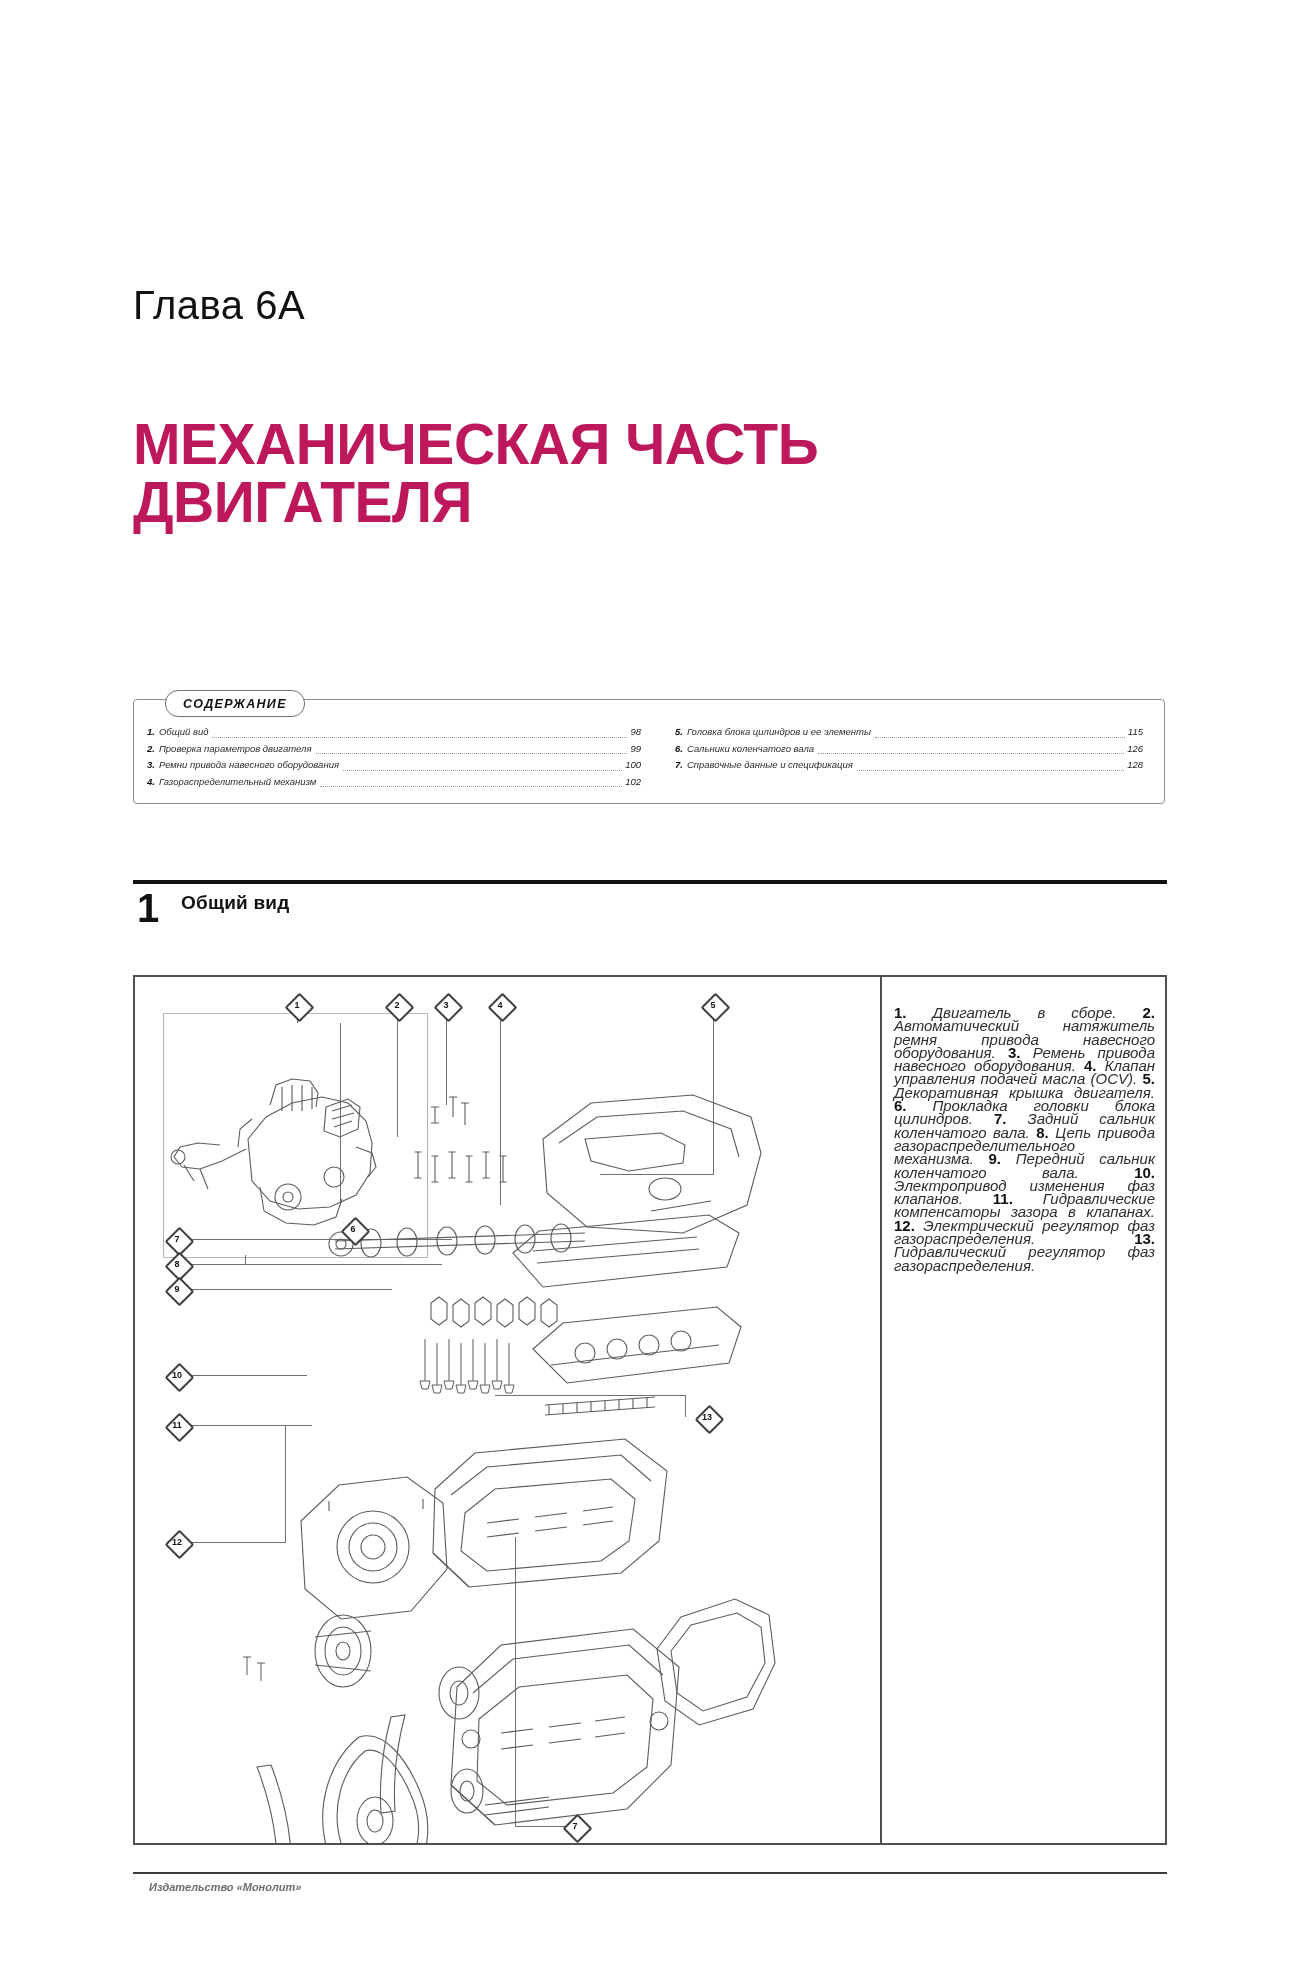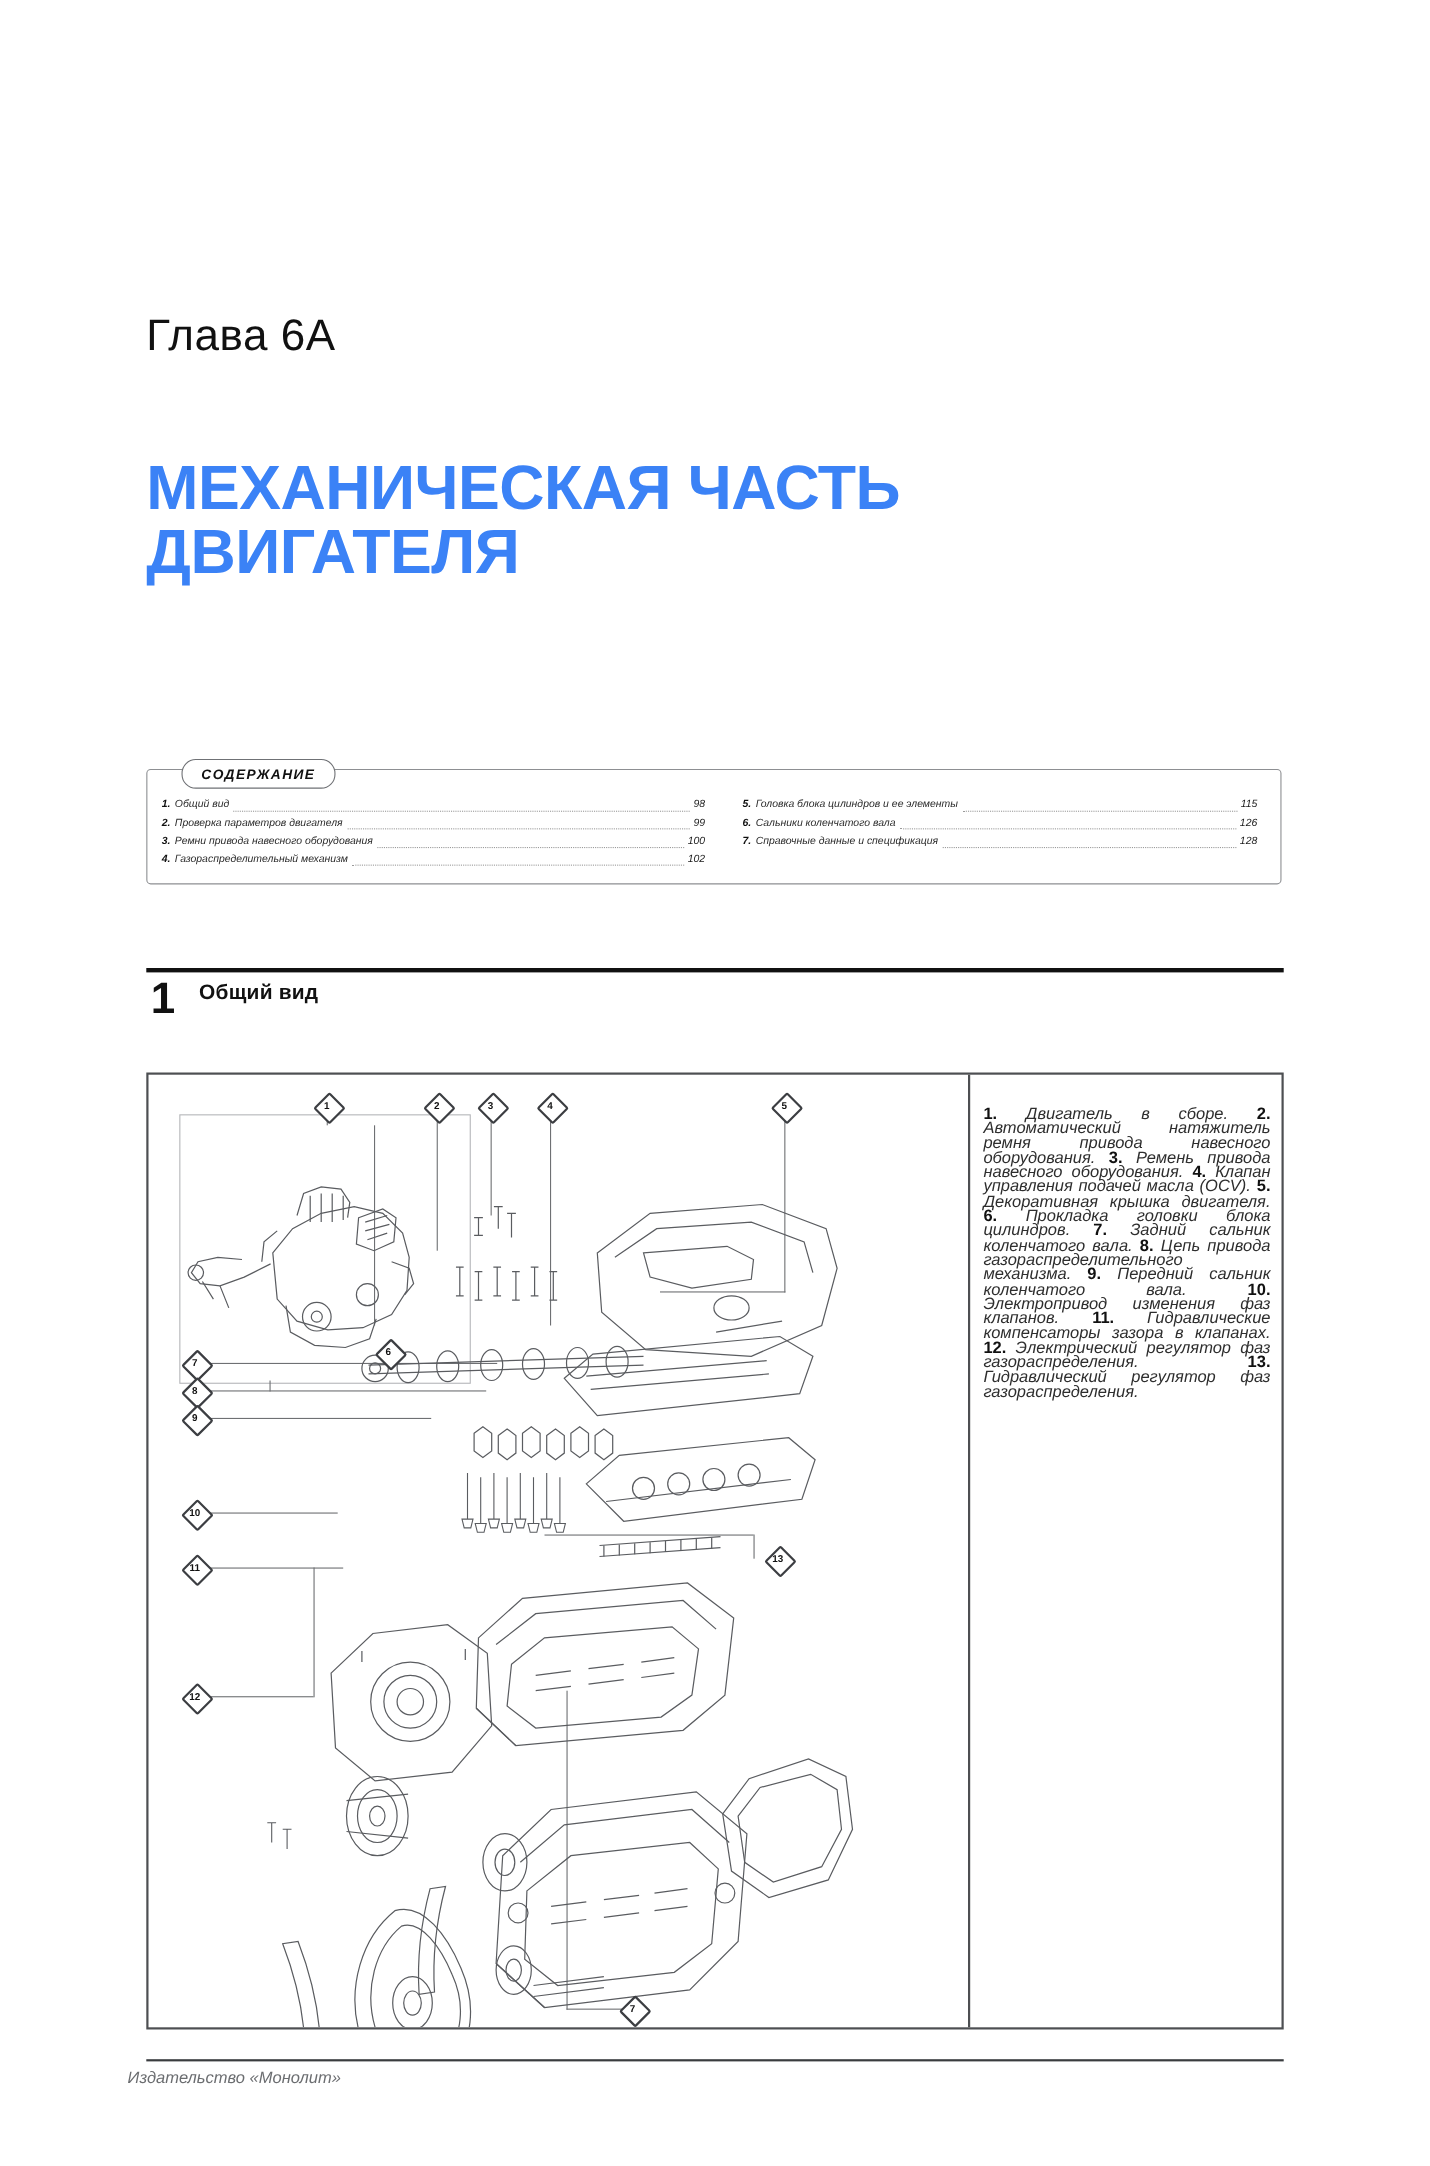--- a/index.html
+++ b/index.html
@@ -2,21 +2,21 @@
 <html><head>
 <meta charset="utf-8">
 <style>
   html,body{margin:0;padding:0;background:#fff;}
   body{width:1300px;height:1969px;position:relative;font-family:"Liberation Sans",sans-serif;color:#000;-webkit-font-smoothing:antialiased;}
 
   .page{position:absolute;left:0;top:0;width:1040px;height:1969px;background:#ffffff;}
 
   
   .chapter-label{position:absolute;left:133px;top:283px;font-size:40px;font-weight:400;letter-spacing:.5px;color:#111;}
-  .main-title{position:absolute;left:133px;top:415px;width:1010px;font-size:57px;font-weight:bold;line-height:58px;letter-spacing:-.5px;color:#3b82f6;}
+  .main-title{position:absolute;left:133px;top:415px;width:1010px;font-size:57px;font-weight:bold;line-height:58px;letter-spacing:-.5px;color:#be185d;}
   .main-title .ln{display:block;white-space:nowrap;}
 
   
   .toc-wrap{position:absolute;left:133px;top:690px;width:1034px;height:116px;}
   .toc-box{position:absolute;left:0;top:9px;width:1032px;height:105px;border:1.6px solid #8d8f92;border-radius:4px;box-sizing:border-box;background:#fff;}
   .toc-tab{position:absolute;left:32px;top:0px;height:25px;padding:0 17px;border:1.8px solid #6f7175;border-radius:13px;background:#fff;display:flex;align-items:center;justify-content:center;}
   .toc-tab span{font-size:12.5px;font-weight:bold;font-style:italic;letter-spacing:1.3px;color:#111;}
   .toc-cols{position:absolute;left:0;top:9px;width:1032px;height:105px;display:flex;box-sizing:border-box;padding:25px 14px 8px 14px;}
   .toc-col{width:50%;box-sizing:border-box;padding-right:8px;}
   .toc-col.right{padding-left:26px;}
@@ -45,21 +45,21 @@
   
   .cal{position:absolute;width:24px;height:24px;}
   .cal .dia{position:absolute;left:0;top:0;width:17px;height:17px;margin:3.5px;border:2px solid #3c3e42;background:#fff;transform:rotate(45deg);border-radius:2px;}
   .cal .n{position:absolute;left:0;top:0;width:24px;height:24px;display:flex;align-items:center;justify-content:center;font-size:9px;font-weight:bold;color:#111;}
   .lead{position:absolute;background:#6e7073;}
   .leadv{width:1.2px;}
   .leadh{height:1.2px;}
 
   
   .foot-rule{position:absolute;left:133px;top:1872px;width:1034px;height:2px;background:#3a3c3f;}
-  .foot-txt{position:absolute;left:116px;top:1881px;font-size:15px;color:#6b6d70;font-style:italic;}
+  .foot-txt{position:absolute;left:149px;top:1881px;font-size:11px;color:#6b6d70;font-style:italic;font-weight:bold;}
 
   svg{display:block;}
 </style>
 </head>
 <body>
 
 <div class="page">
 
   <div class="chapter-label">Глава 6A</div>
 

